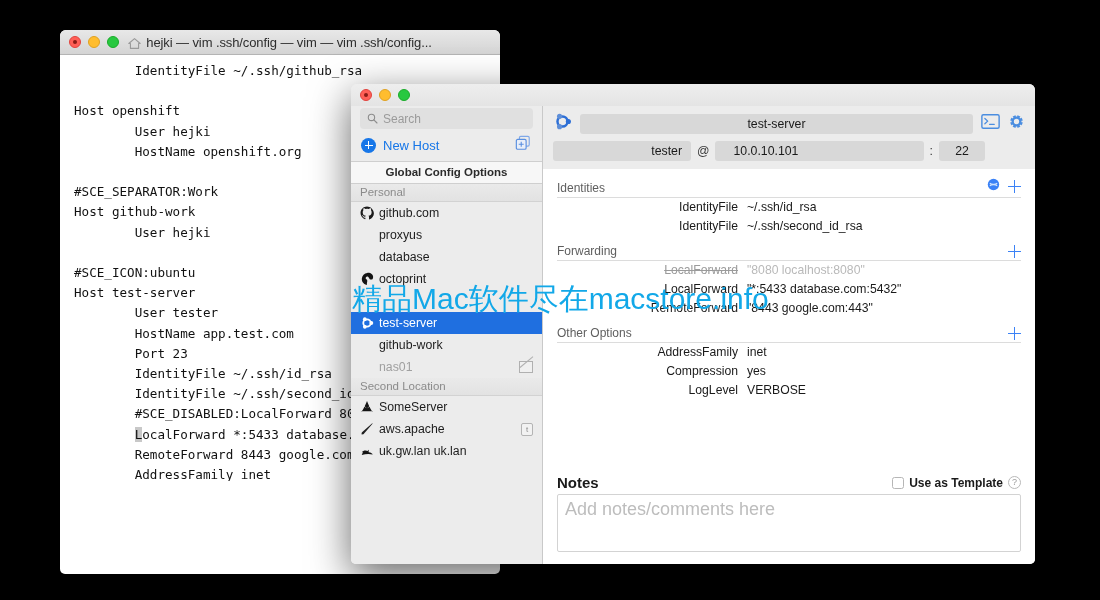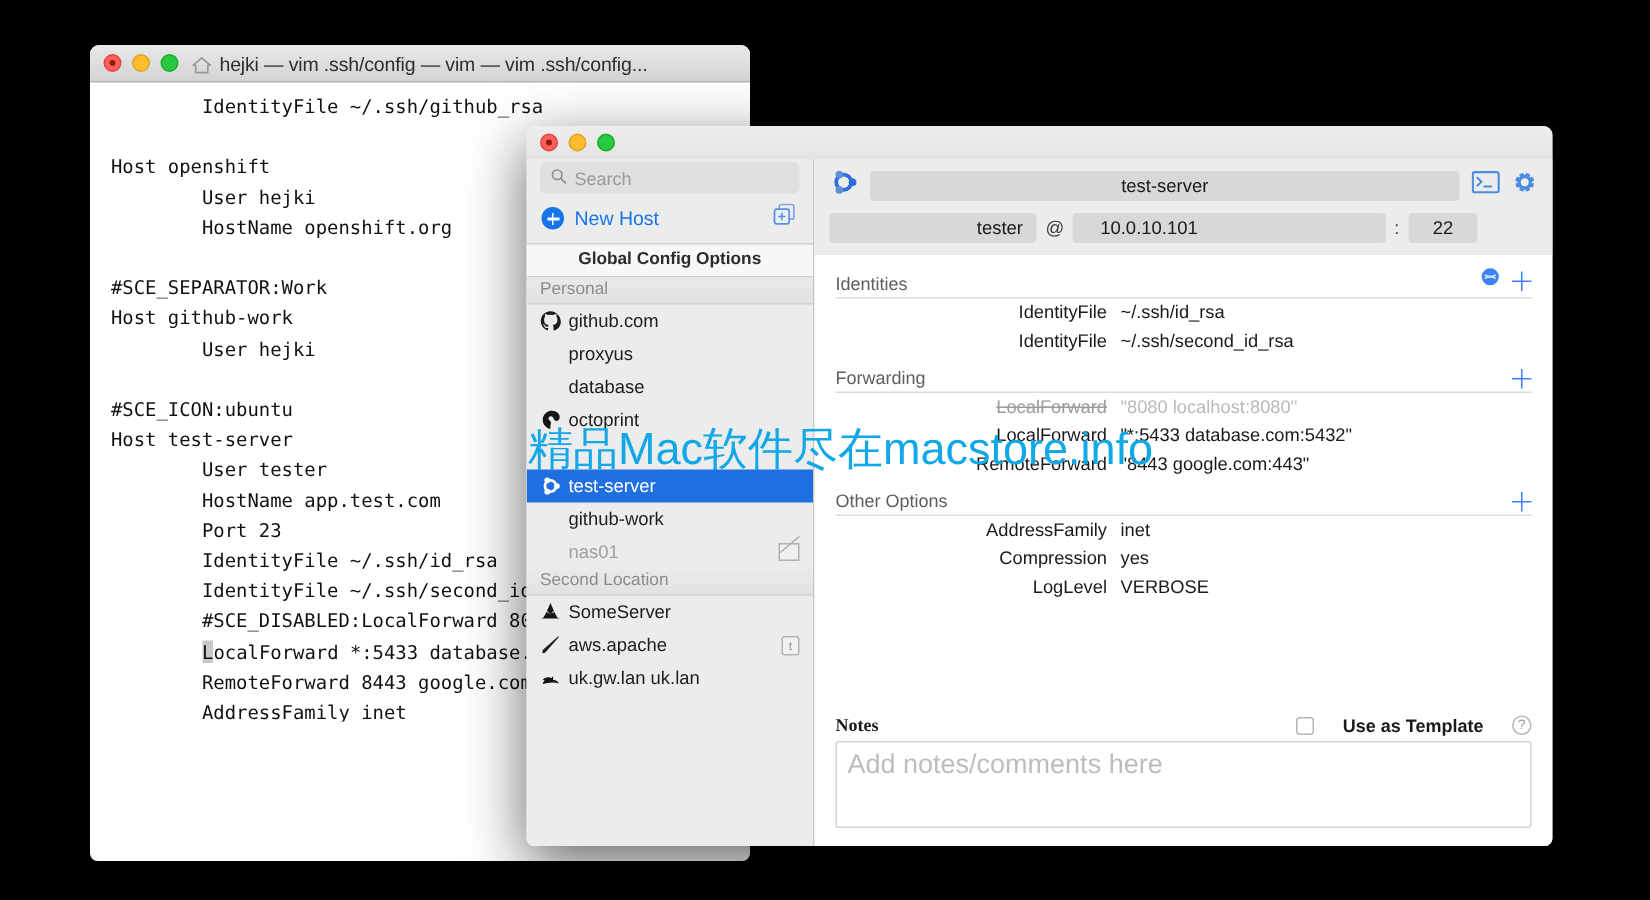--- a/index.html
+++ b/index.html
@@ -183,22 +183,22 @@
   .plus-thin::after  { top:0; left:5.8px; height:13px; width:1.4px; }
 
   .kv { display: flex; font-size: 12.2px; line-height: 17px; padding: 1px 0; }
   .kv .k { width: 190px; text-align: right; color: #1a1a1a; padding-right: 9px; }
   .kv .v { color: #1a1a1a; }
   .kv.disabled .k { color: #9b9b9b; text-decoration: line-through; }
   .kv.disabled .v { color: #b9b9b9; }
 
   #notes-area { padding: 0 14px 12px 14px; }
   #notes-head { display:flex; align-items:center; margin-bottom: 3px; }
-  #notes-label { flex:1; font-size: 12px; font-weight: bold; color: #1a1a1a; font-family: Liberation Serif, serif; }
-  #template-wrap { display:flex; align-items:center; gap:19px; }
+  #notes-label { flex:1; font-size: 15px; font-weight: bold; color: #1a1a1a; }
+  #template-wrap { display:flex; align-items:center; gap:5px; }
   .chk { width: 12px; height: 12px; border: 1px solid #b6b6b6; border-radius: 2.5px; background:#fff; display:block; }
   #template-label { font-size: 12px; font-weight: bold; color:#1a1a1a; }
   .help-q {
     width: 13px; height: 13px; border-radius: 50%; border: 1px solid #b9b9b9;
     font-size: 9px; color:#9a9a9a; text-align:center; line-height:11px; display:block;
   }
   #notes-box {
     height: 58px; border: 1px solid #d3d3d3; border-radius: 2px;
     padding: 4px 7px; font-size: 18px; color: #bdbdbd;
   }

